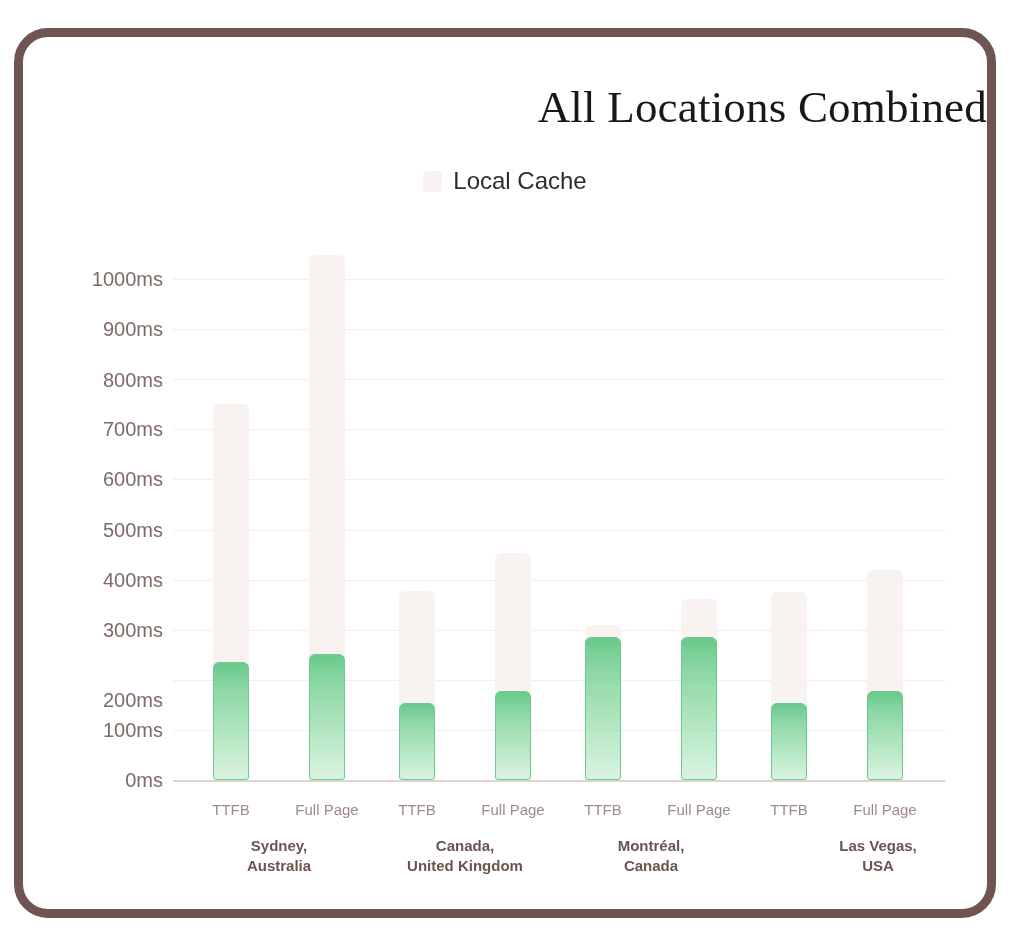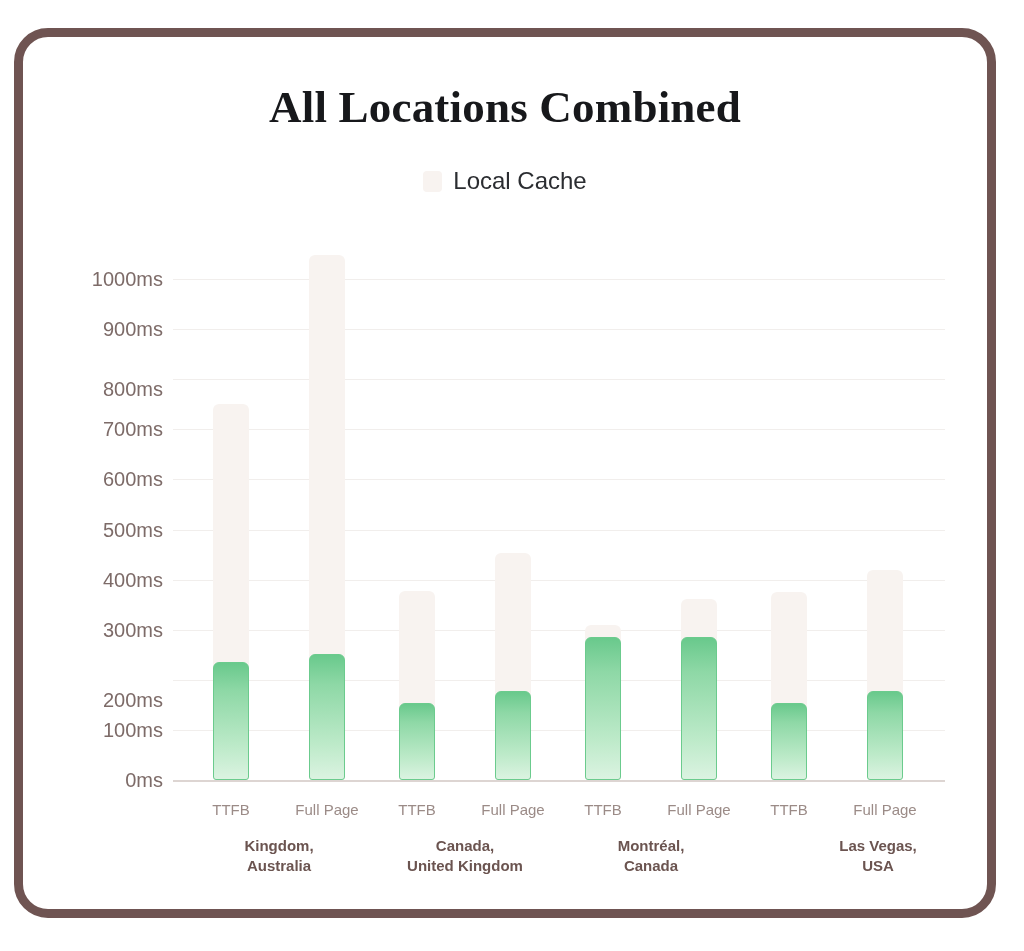--- a/index.html
+++ b/index.html
@@ -33,24 +33,24 @@
     border-radius: 34px;
     overflow: hidden;
   }
 
   
   #chart-title {
     position: absolute;
     left: 0;
     top: 44px;
     width: 100%;
-    text-align: center;
+    text-align: right;
     font-family: "Liberation Serif", "DejaVu Serif", serif;
     font-size: 45px;
-    font-weight: 700;
+    font-weight: 400;
     color: #17181b;
     letter-spacing: 0.2px;
     white-space: nowrap;
   }
 
   
   #legend {
     position: absolute;
     left: 0;
     top: 130px;
@@ -186,21 +186,21 @@
         </div>
       <div id="ytick-wrap">
           <div class="ytick" style="top: 743px;">0ms</div>
           <div class="ytick" style="top: 692.9px;">100ms</div>
           <div class="ytick" style="top: 651px; margin-top: 12px;">200ms</div>
           <div class="ytick" style="top: 592.7px;">300ms</div>
           <div class="ytick" style="top: 542.6px;">400ms</div>
           <div class="ytick" style="top: 492.5px;">500ms</div>
           <div class="ytick" style="top: 442.4px;">600ms</div>
           <div class="ytick" style="top: 392.3px;">700ms</div>
-          <div class="ytick" style="top: 352px;">800ms</div>
+          <div class="ytick" style="top: 343px;">800ms</div>
           <div class="ytick" style="top: 292.1px;">900ms</div>
           <div class="ytick" style="top: 242px;">1000ms</div>
         </div>
       <div id="bars">
           <div class="bar bar-local" title="Sydney, Australia — TTFB — Local Cache: 750ms" style="left: 190px; width: 36px; top: 367.25px; height: 375.75px;"></div>
           <div class="bar bar-edge" title="Sydney, Australia — TTFB — Edge Cache: 236ms" style="left: 190px; width: 36px; top: 624.764px; height: 118.236px;"></div>
           <div class="bar bar-local" title="Sydney, Australia — Full Page — Local Cache: 1048ms" style="left: 286px; width: 36px; top: 217.952px; height: 525.048px;"></div>
           <div class="bar bar-edge" title="Sydney, Australia — Full Page — Edge Cache: 252ms" style="left: 286px; width: 36px; top: 616.748px; height: 126.252px;"></div>
           <div class="bar bar-local" title="London, United Kingdom — TTFB — Local Cache: 377ms" style="left: 376px; width: 36px; top: 554.123px; height: 188.877px;"></div>
           <div class="bar bar-edge" title="London, United Kingdom — TTFB — Edge Cache: 154ms" style="left: 376px; width: 36px; top: 665.846px; height: 77.154px;"></div>
@@ -218,21 +218,21 @@
       <div id="xlabels">
           <div class="metric-label" style="left: 208px; top: 764px;">TTFB</div>
           <div class="metric-label" style="left: 304px; top: 764px;">Full Page</div>
           <div class="metric-label" style="left: 394px; top: 764px;">TTFB</div>
           <div class="metric-label" style="left: 490px; top: 764px;">Full Page</div>
           <div class="metric-label" style="left: 580px; top: 764px;">TTFB</div>
           <div class="metric-label" style="left: 676px; top: 764px;">Full Page</div>
           <div class="metric-label" style="left: 766px; top: 764px;">TTFB</div>
           <div class="metric-label" style="left: 862px; top: 764px;">Full Page</div>
           <div class="group-label" style="left: 256px; top: 799px;">
-            <div>Kingdom,</div>
+            <div>Sydney,</div>
             <div>Australia</div>
           </div>
           <div class="group-label" style="left: 442px; top: 799px;">
             <div>Canada,</div>
             <div>United Kingdom</div>
           </div>
           <div class="group-label" style="left: 628px; top: 799px;">
             <div>Montréal,</div>
             <div>Canada</div>
           </div>

